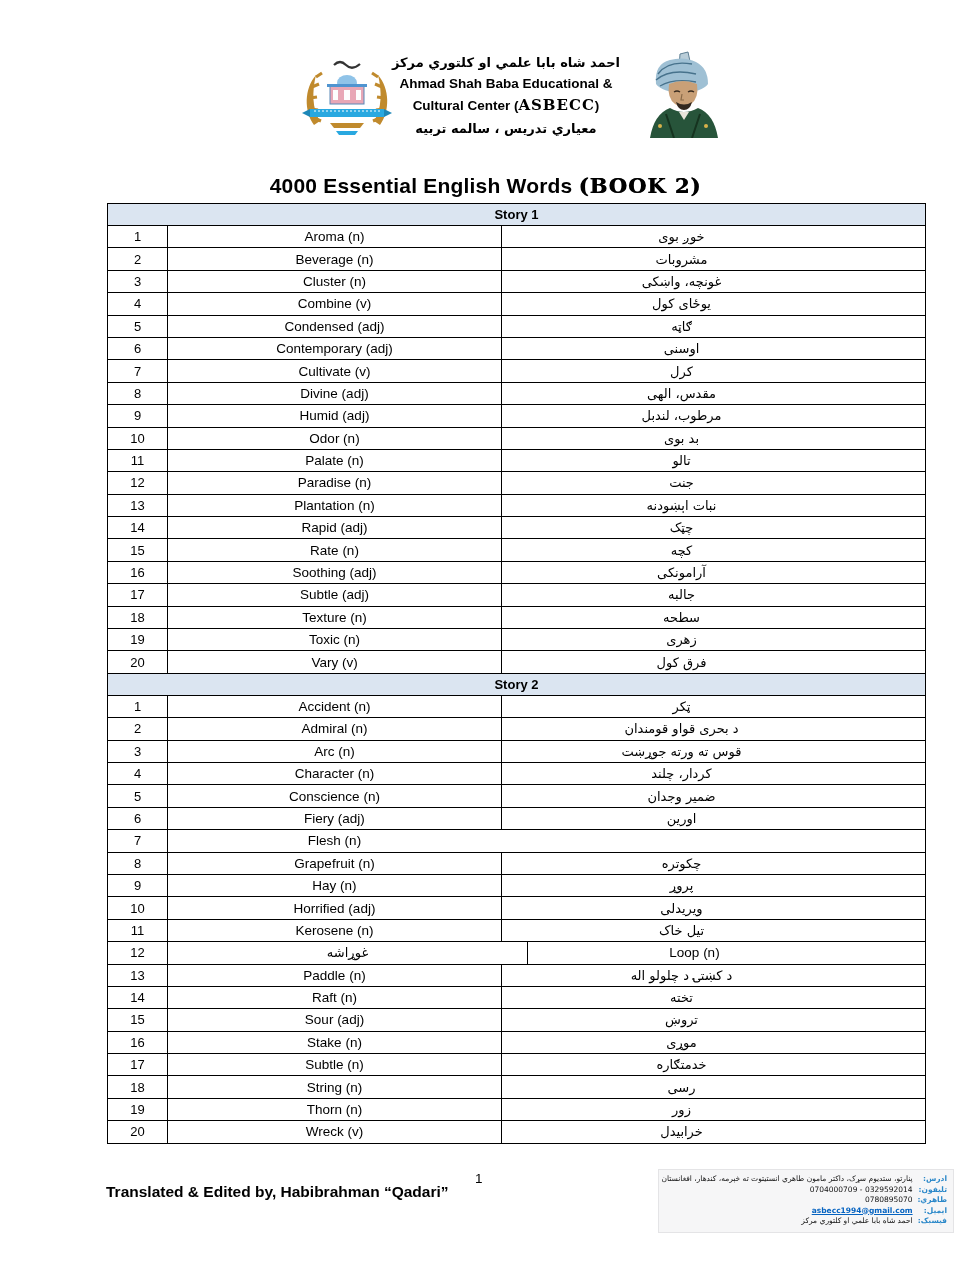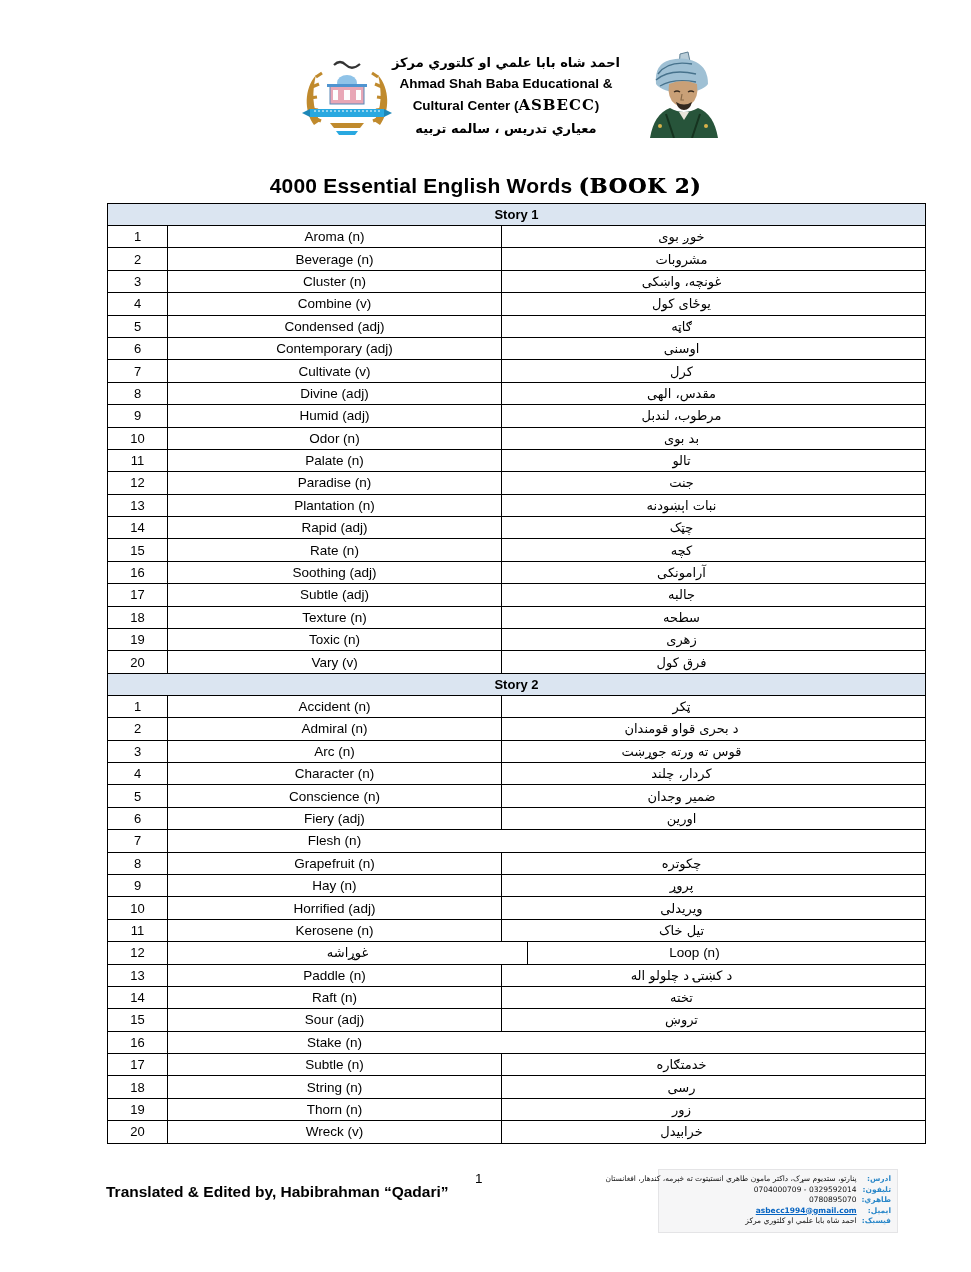--- a/index.html
+++ b/index.html
@@ -30,21 +30,21 @@
   .vrow{height:21.4px;display:flex;}
   .cell{display:flex;align-items:center;justify-content:center;box-sizing:border-box;
     overflow:hidden;white-space:nowrap;}
   .cell + .cell{border-left:1px solid #000;}
   .cell.num{width:59px;font-size:13px;}
   .cell.en{width:334px;font-size:13.5px;}
   .cell.ps{width:360px;font-size:13px;font-family:"DejaVu Sans",sans-serif;direction:rtl;}
   
   .credit{position:absolute;left:106px;top:1183px;font-size:15.5px;font-weight:600;}
   .pageno{position:absolute;left:475px;top:1171px;font-size:13.5px;}
-  .contact{position:absolute;left:658px;top:1169px;width:240px;box-sizing:border-box;
+  .contact{position:absolute;left:658px;top:1169px;width:296px;box-sizing:border-box;
     background:#f6f6f7;border:1px solid #e4e4e6;padding:4px 6px 5px 6px;
     direction:rtl;text-align:right;font-family:"DejaVu Sans",sans-serif;}
   .cline{font-size:7.5px;line-height:10.5px;white-space:nowrap;}
   .cline .lbl{color:#2b88c9;font-weight:bold;display:inline-block;min-width:32px;}
   .cline .val{color:#111;}
   .cline .ltr{direction:ltr;unicode-bidi:embed;}
   .cline a.val{color:#0563c1;text-decoration:underline;font-weight:bold;cursor:pointer;}
 </style>
 </head>
 <body>
@@ -280,20 +280,21 @@
       <div class="cell ps">تخته</div>
     </div>
     <div class="vrow">
       <div class="cell num">15</div>
       <div class="cell en">Sour (adj)</div>
       <div class="cell ps">تروښ</div>
     </div>
     <div class="vrow">
       <div class="cell num">16</div>
       <div class="cell en">Stake (n)</div>
+      <div class="cell ps">موړی</div>
     </div>
     <div class="vrow">
       <div class="cell num">17</div>
       <div class="cell en">Subtle (n)</div>
       <div class="cell ps">خدمتګاره</div>
     </div>
     <div class="vrow">
       <div class="cell num">18</div>
       <div class="cell en">String (n)</div>
       <div class="cell ps">رسی</div>

